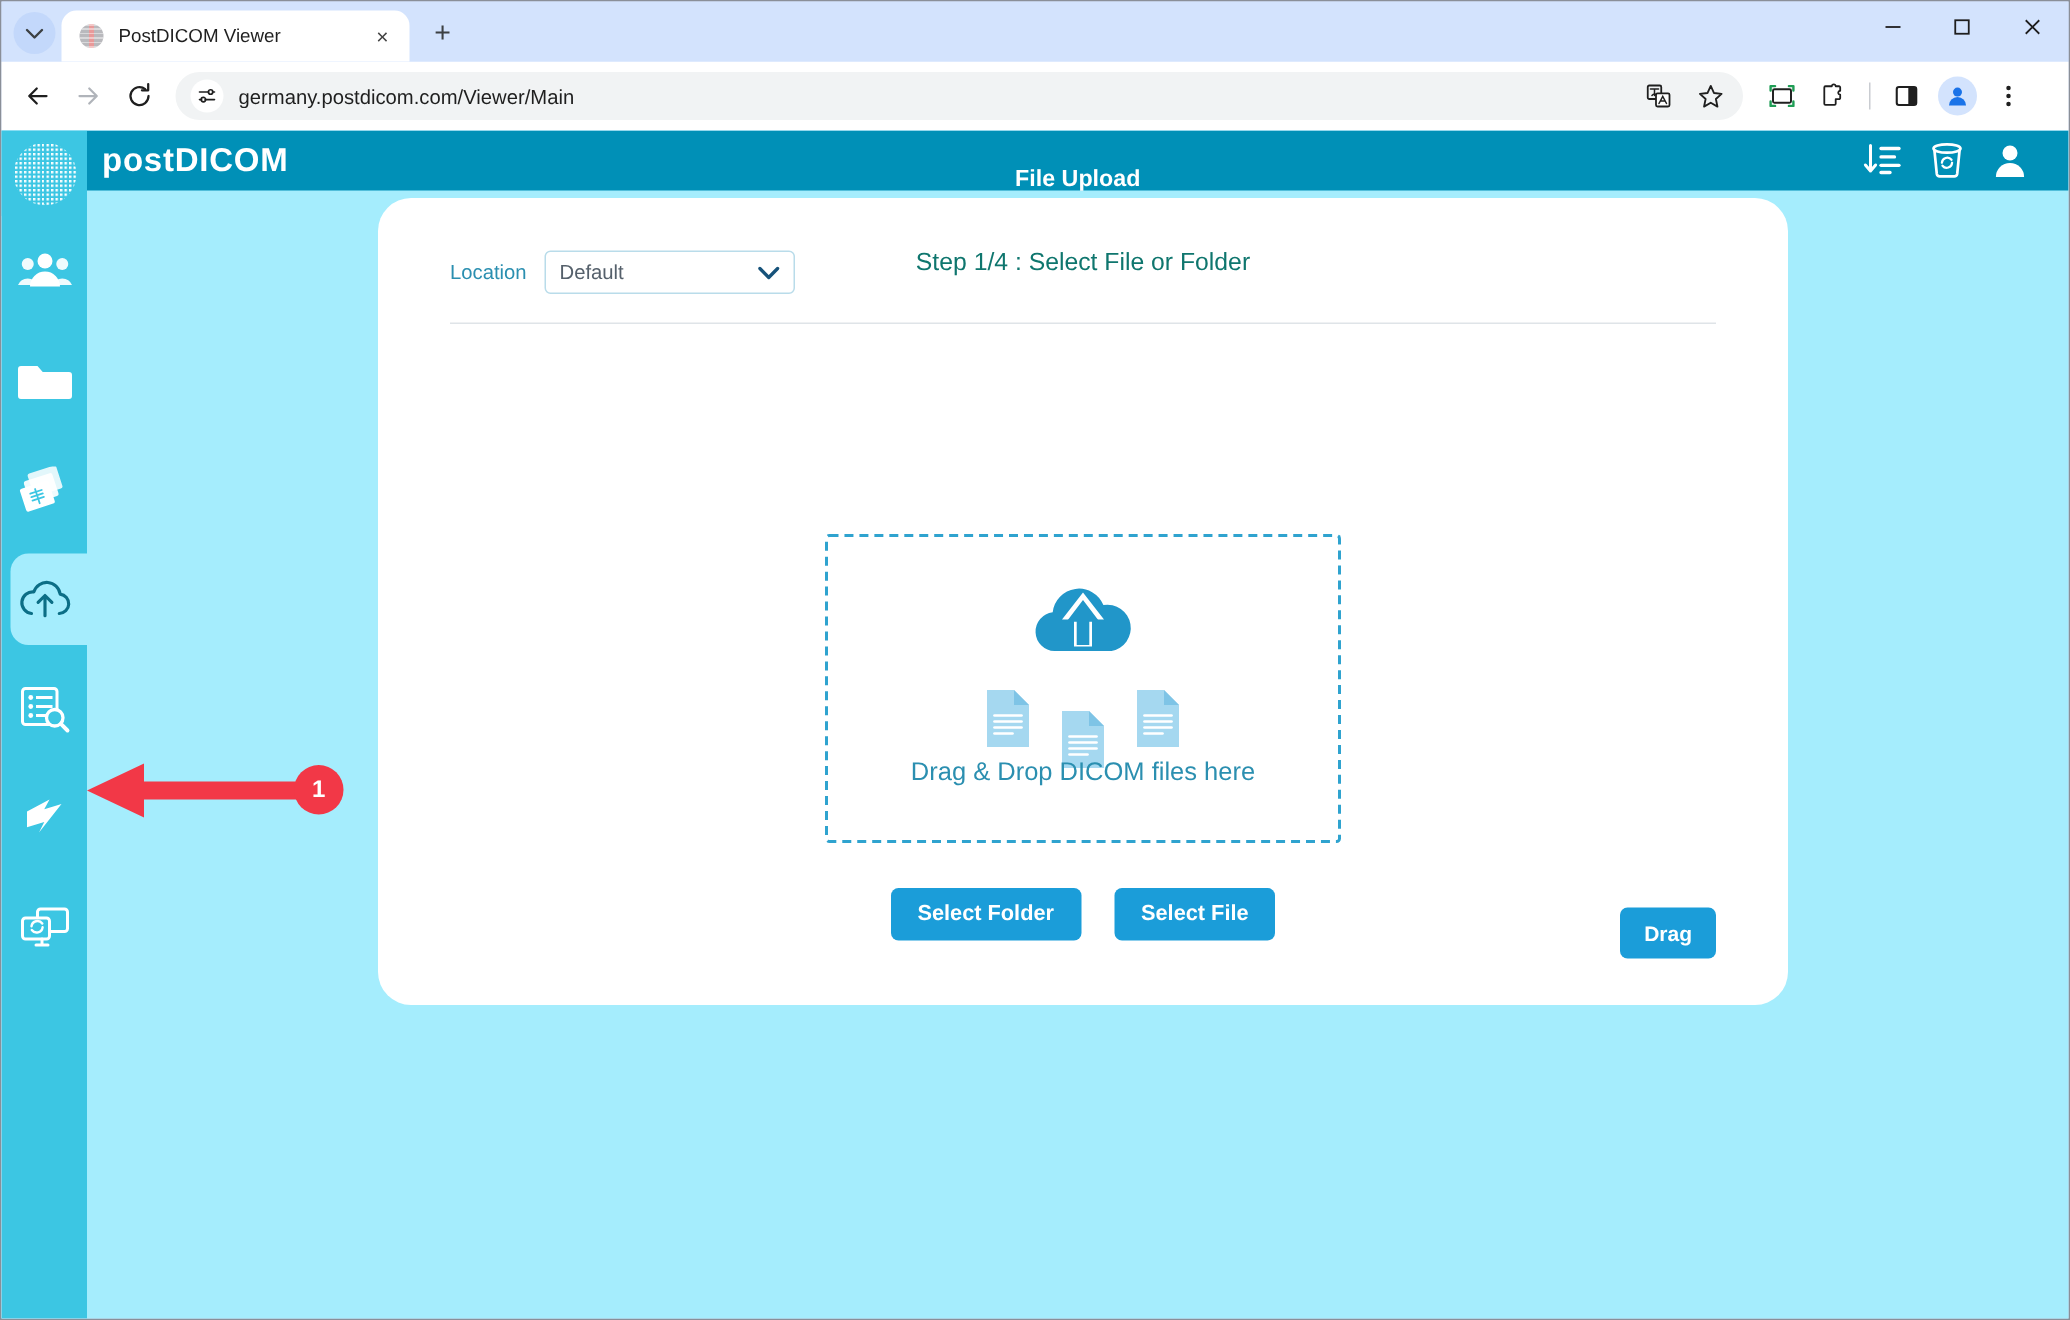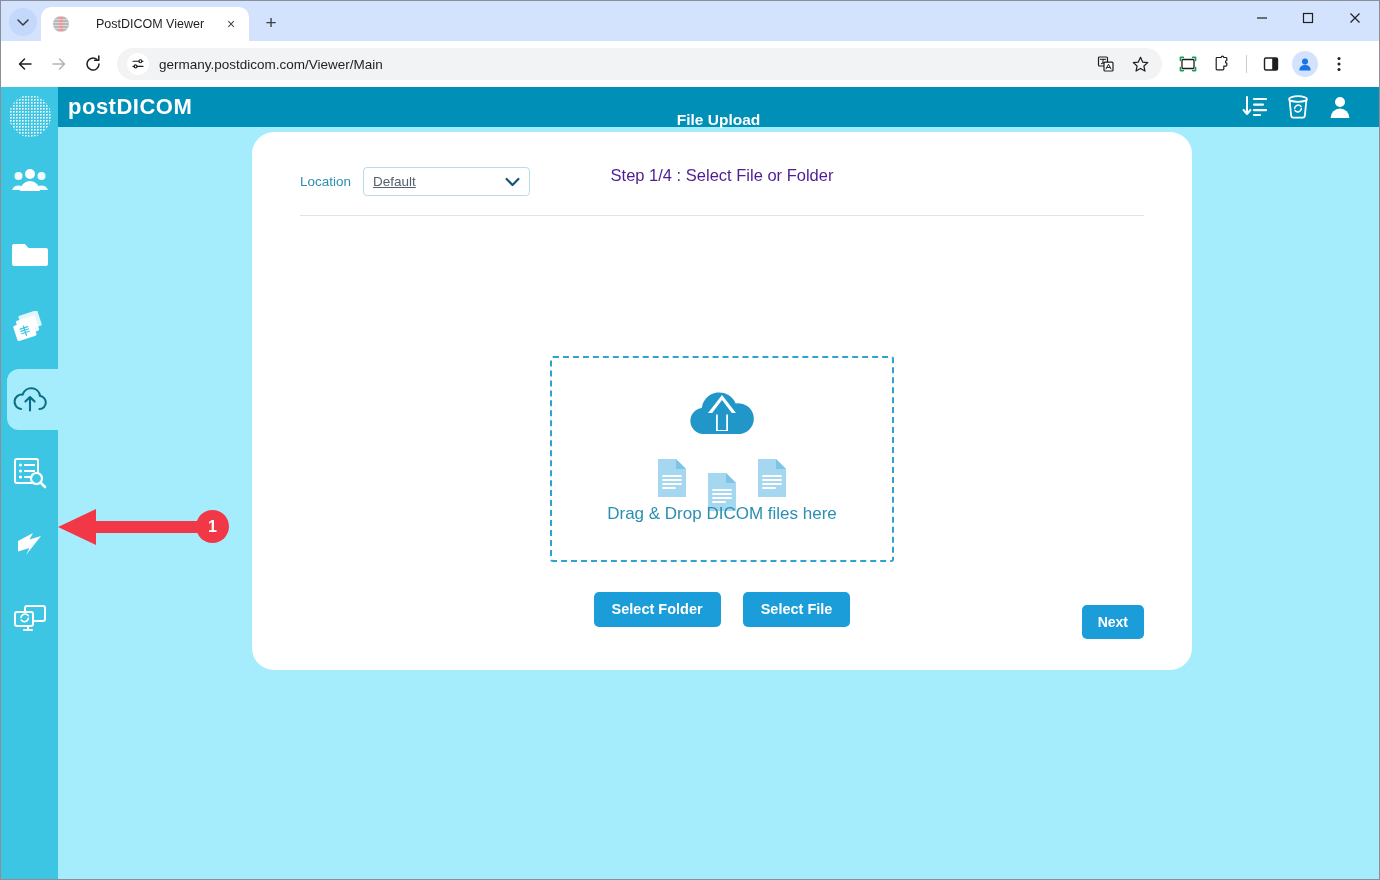--- a/index.html
+++ b/index.html
@@ -24,27 +24,26 @@
     position: relative;
   }
   #tab-list-btn {
     width: 28px; height: 28px; margin: 0 4px 5px 8px;
     border-radius: 50%;
     display: flex; align-items: center; justify-content: center;
     background: #c3d8fb;
   }
   #tab-list-btn svg { display: block; }
   .tab {
-    height: 34px; width: 208px;
+    height: 34px; width: 232px;
     background: #ffffff;
     border-radius: 10px 10px 0 0;
     display: flex; align-items: center;
     padding: 0 8px 0 12px;
     position: relative;
-    text-align: center;
   }
   .tab-favicon {
     width: 16px; height: 16px; border-radius: 50%;
     background:
       linear-gradient(90deg, #b9b9bd 0%, #b9b9bd 40%, #e89a9a 40%, #e89a9a 60%, #b9b9bd 60%);
     flex: 0 0 16px;
     position: relative; overflow: hidden;
   }
   .tab-favicon::after {
     content: ""; position: absolute; inset: 0;
@@ -169,28 +168,28 @@
     font-size: 13.5px; color: #2b8fb0;
     margin-right: 12px;
   }
   #location-select {
     width: 167px; height: 29px;
     border: 1px solid #b9dcea;
     border-radius: 4px;
     background: #ffffff;
     display: flex; align-items: center;
     padding: 0 9px;
-    font-size: 13.5px; color: #55606b; text-decoration: underline;
+    font-size: 13.5px; color: #55606b;
   }
   #location-select .chev { margin-left: auto; display: flex; }
   #step-title {
     position: absolute;
     left: 0; right: 0; top: 34px;
     text-align: center;
-    font-size: 16.5px; color: #4c1d95;
+    font-size: 16.5px; color: #0f766e;
     pointer-events: none;
   }
   #header-rule {
     margin: 11px 48px 0 48px;
     height: 1px; background: #dfe4e8;
   }
 
   #dropzone {
     position: absolute;
     left: 298px; top: 224px;
@@ -543,21 +542,21 @@
                   <path d="M7 22 H25"></path>
                   <path d="M7 26 H25"></path>
                   <path d="M7 30 H19"></path>
               </g>
             </svg>
           </div>
 
           <div id="dropzone-text">Drag &amp; Drop DICOM files here</div>
         </div>
 
-        <button class="btn" id="next-button">Next</button>
+        <button class="btn" id="next-button">Drag</button>
       </div>
     </div>
 
     <div id="annotation">
       <svg style="position:absolute;left:55px;top:418px;" width="145" height="44" viewBox="0 0 145 44">
         <path d="M145 16 H40 V4 L2 22 L40 40 V28 H145 Z" fill="#f23847"></path>
       </svg>
       <div id="ann-badge">1</div>
     </div>
   </div>

